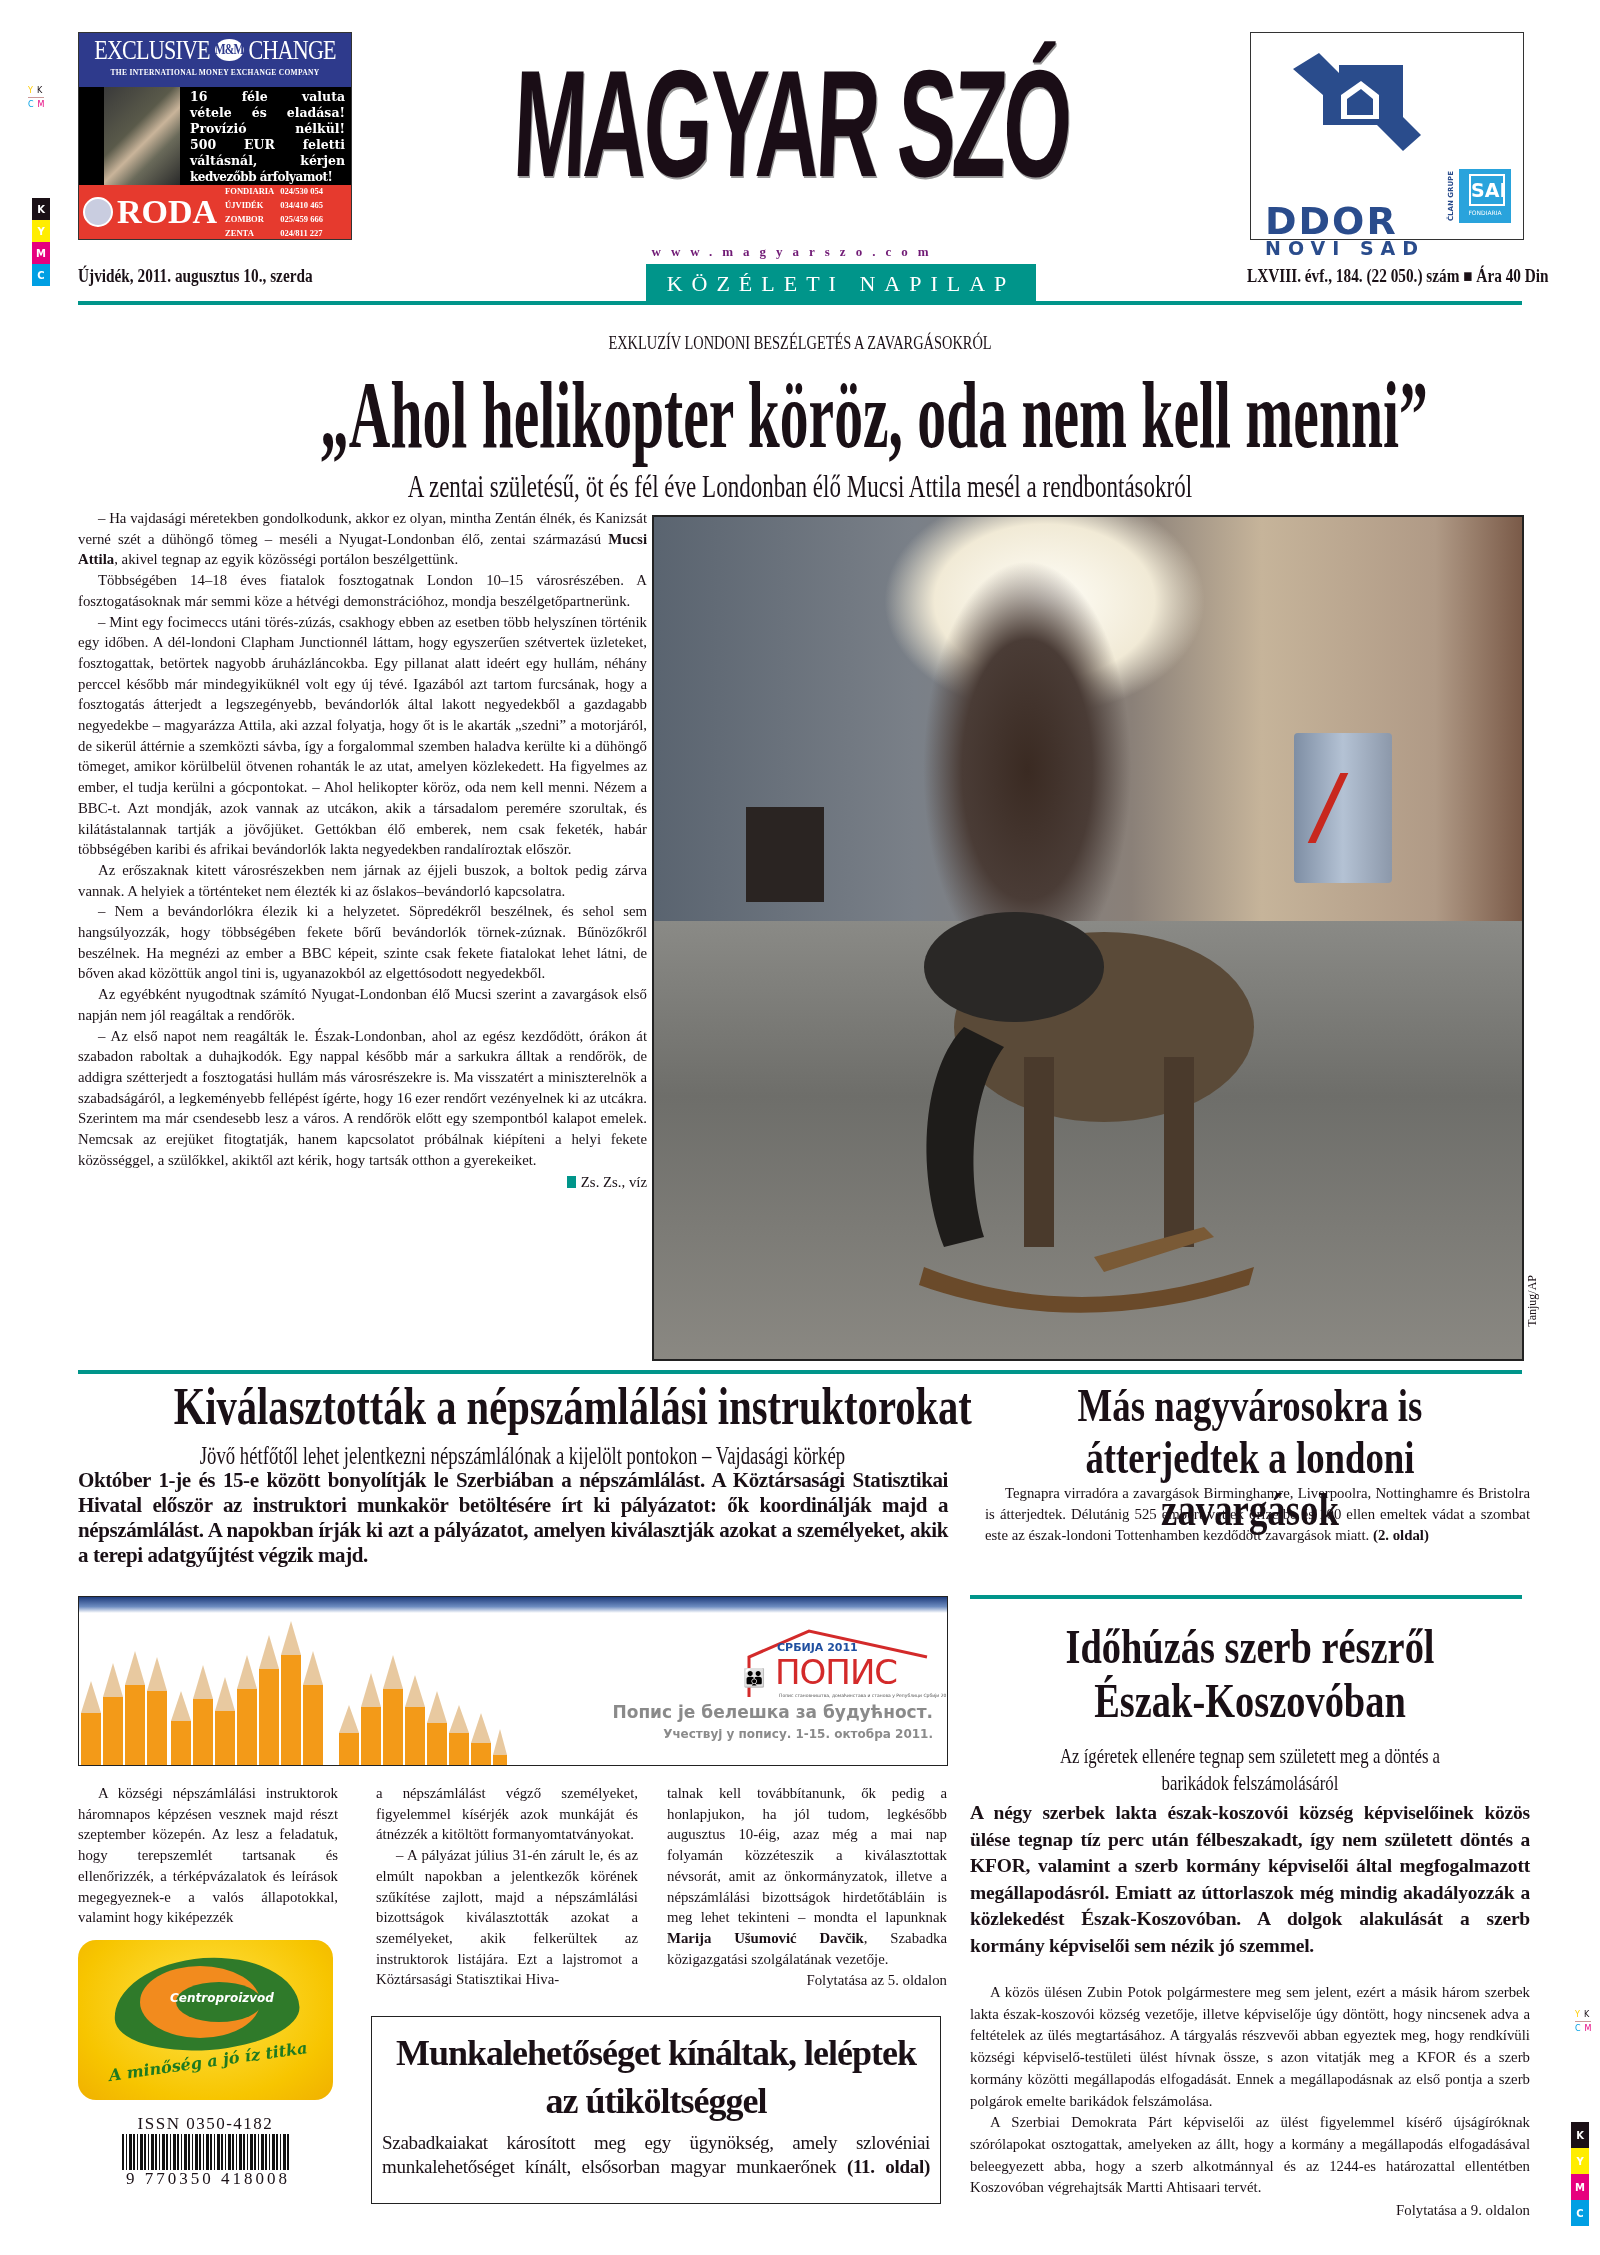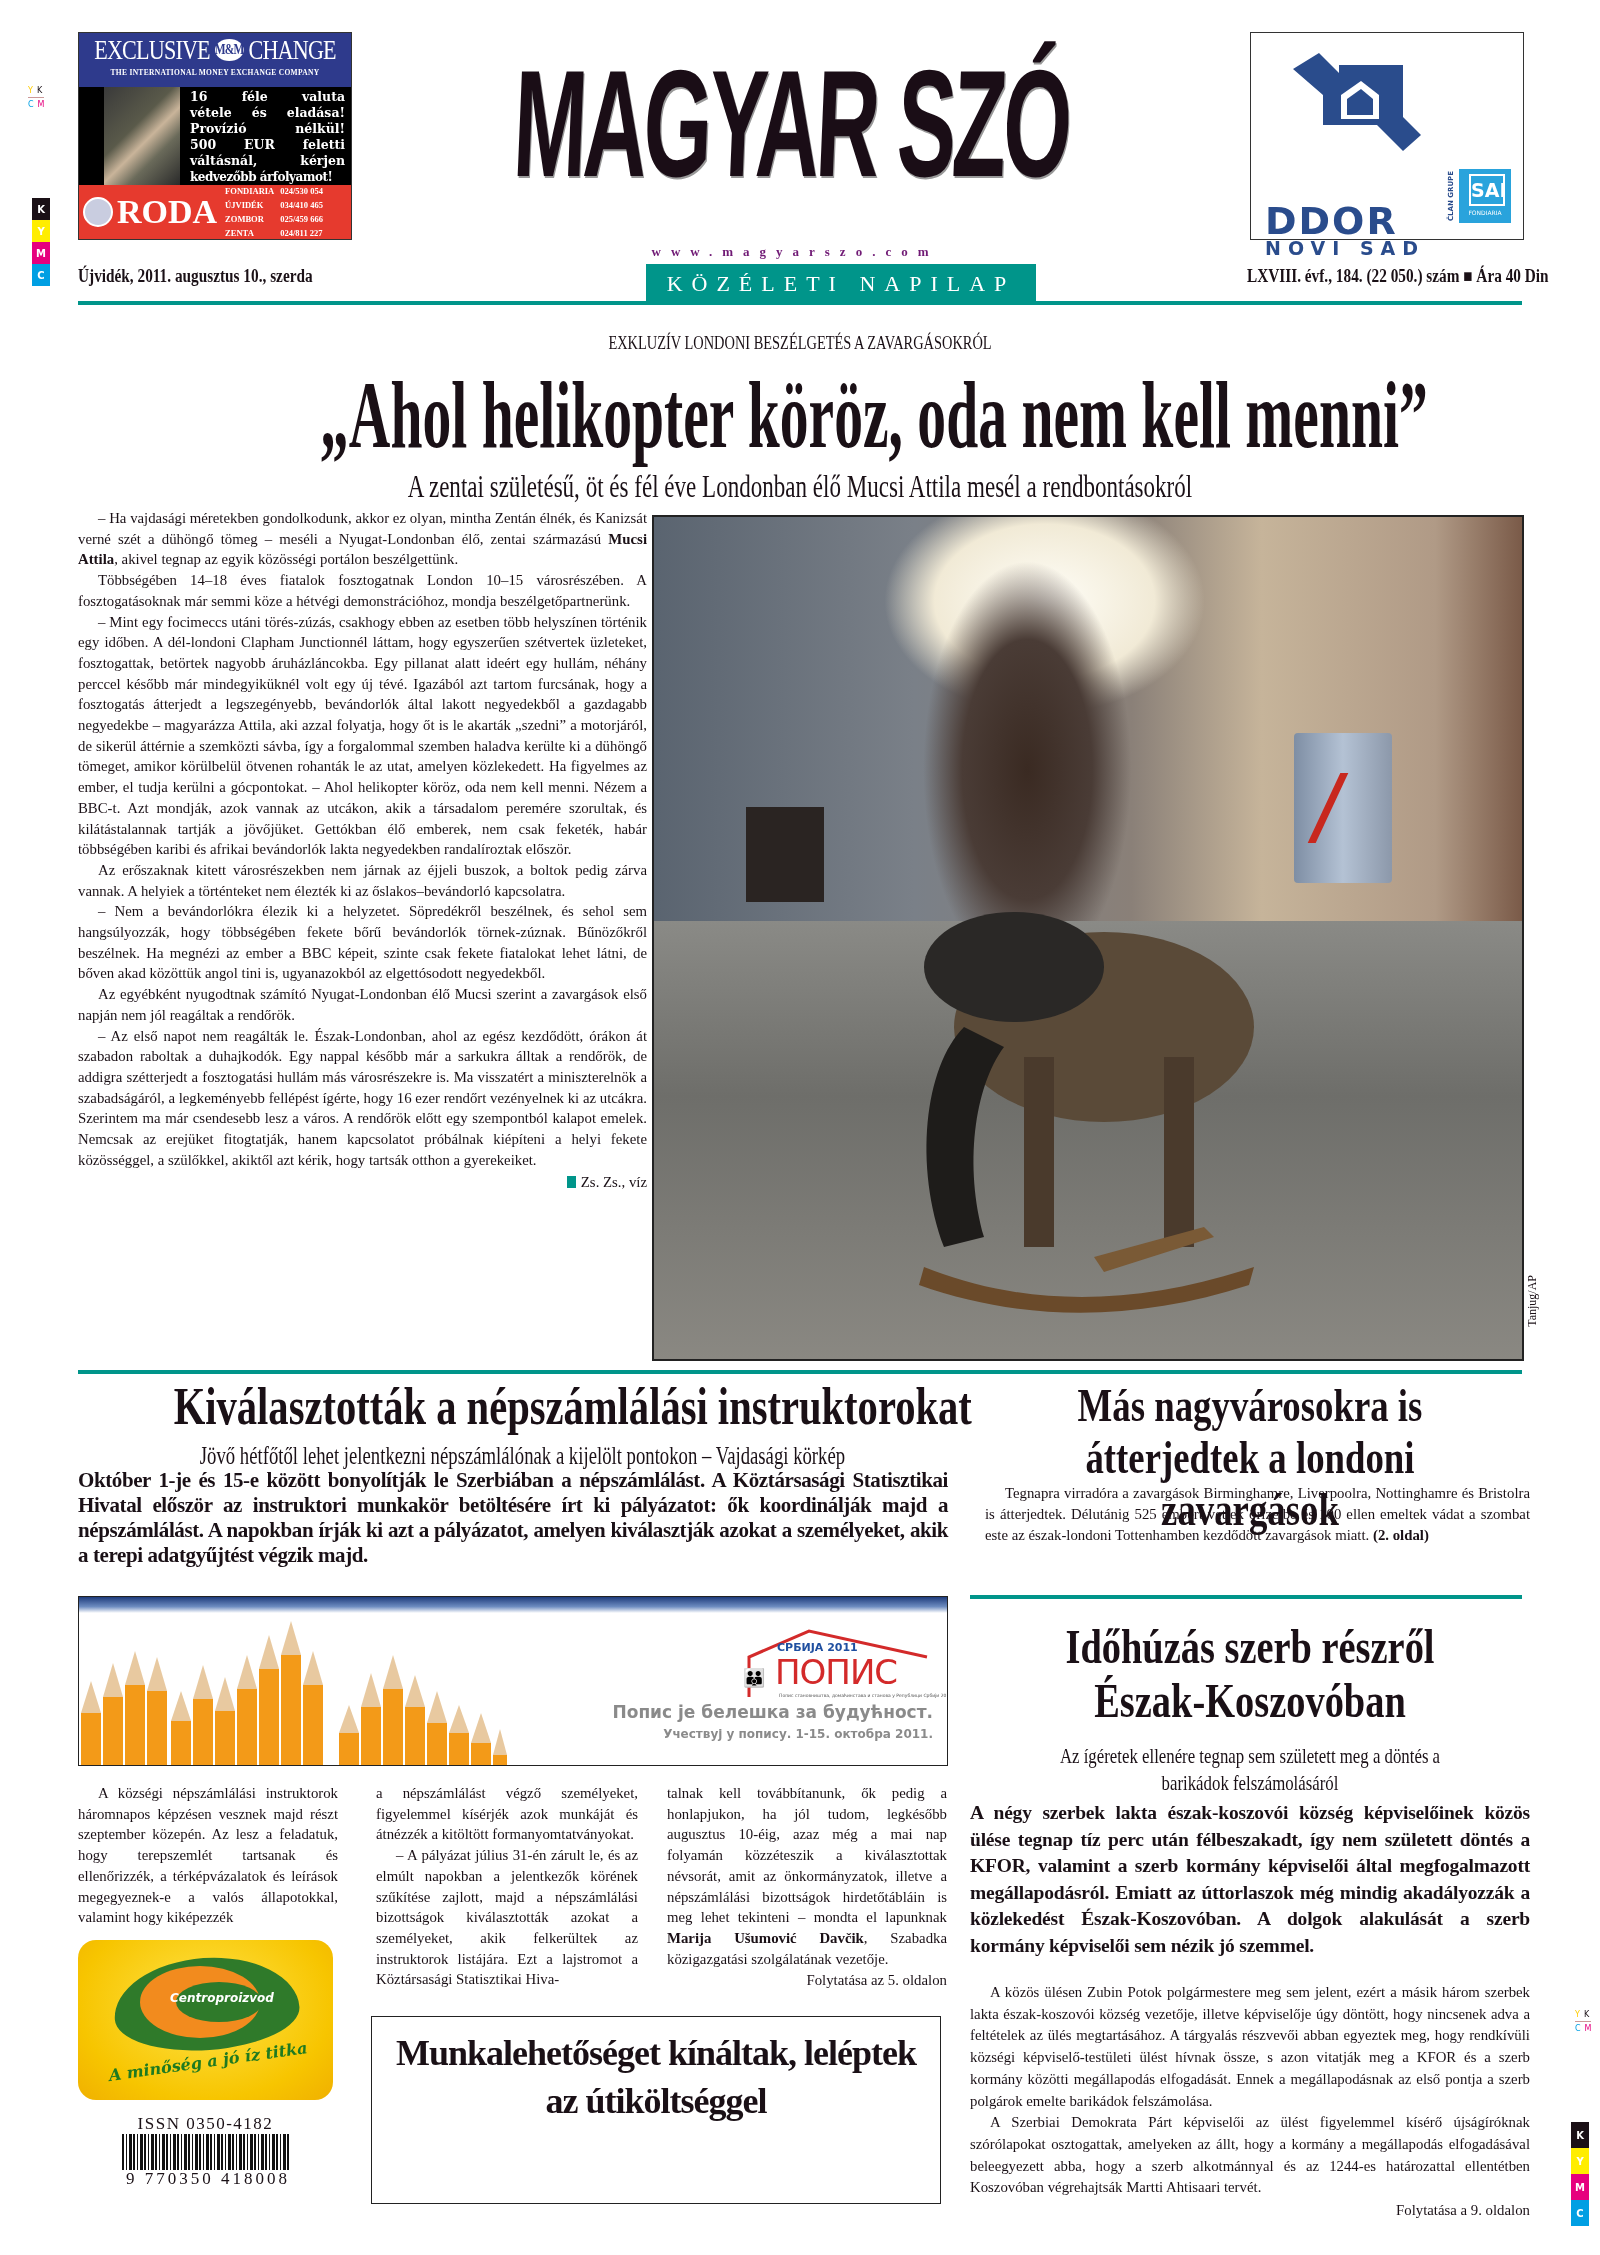--- a/index.html
+++ b/index.html
@@ -336,20 +336,21 @@
   <div class="centro-ci"></div>
   <div class="centro-name">Centroproizvod</div>
   <div class="centro-slogan">A minőség a jó íz titka</div>
 </div>
 <div class="abs issn">ISSN 0350-4182</div>
 <div class="abs barcode"></div>
 <div class="abs barnum">9 770350 418008</div>
 
 <div class="abs boxed">
   <h3 style="white-space:normal;transform:none;font-size:36px;line-height:48px;letter-spacing:-1px;padding:0 20px;">Munkalehetőséget kínáltak, leléptek az útiköltséggel</h3>
+  <div class="bsub"><span>Szabadkaiakat károsított meg egy ügynökség, amely szlovéniai munkalehetőséget kínált, elsősorban magyar munkaerőnek </span><b>(11. oldal)</b></div>
 </div>
 
 <div class="abs h4">Más nagyvárosokra is átterjedtek a londoni zavargások</div>
 <div class="abs story4">
   <p><span>Tegnapra virradóra a zavargások Birminghamre, Liverpoolra, Nottinghamre és Bristolra is átterjedtek. Délutánig 525 embert vettek őrizetbe és 100 ellen emeltek vádat a szombat este az észak-londoni Tottenhamben kezdődött zavargások miatt. </span><b>(2. oldal)</b></p>
 </div>
 <div class="abs rule-teal" style="left:970px;top:1595px;width:552px;"></div>
 
 <div class="abs h5">Időhúzás szerb részről Észak-Koszovóban</div>
 <div class="abs h5sub">Az ígéretek ellenére tegnap sem született meg a döntés a barikádok felszámolásáról</div>

